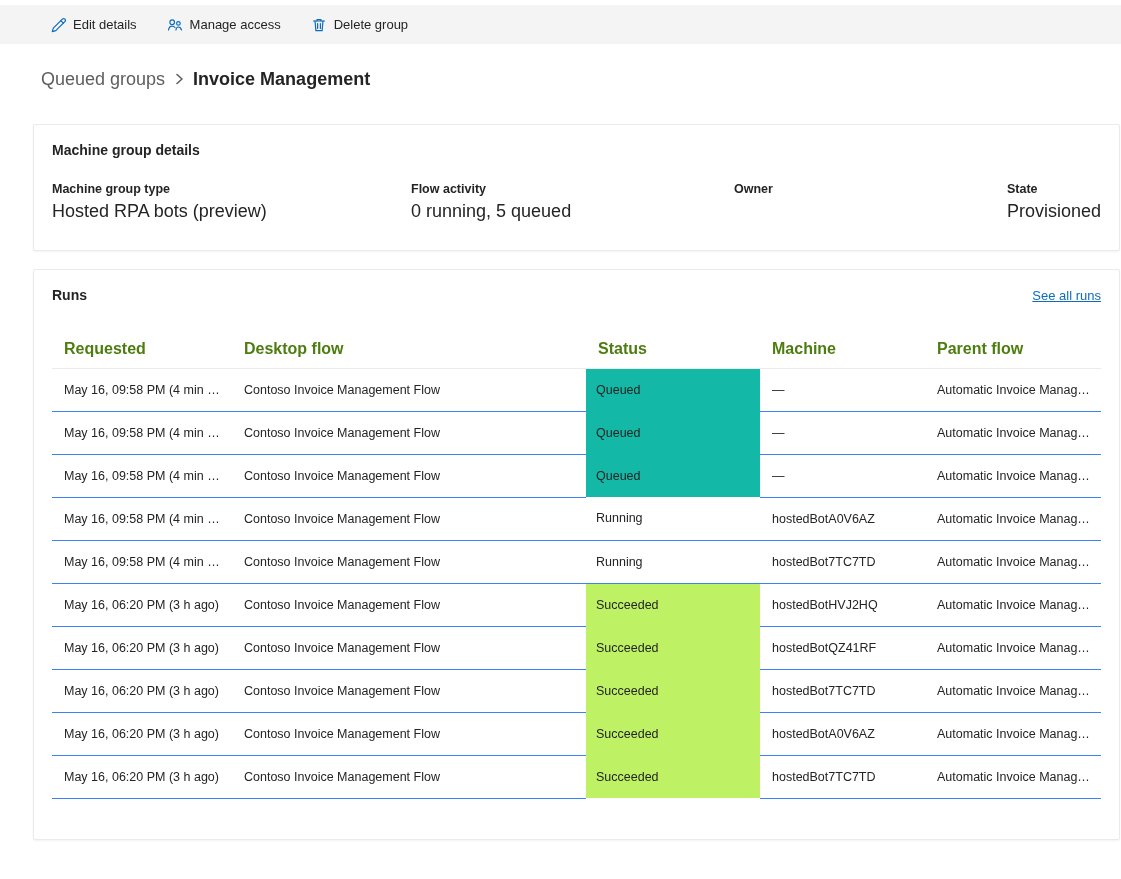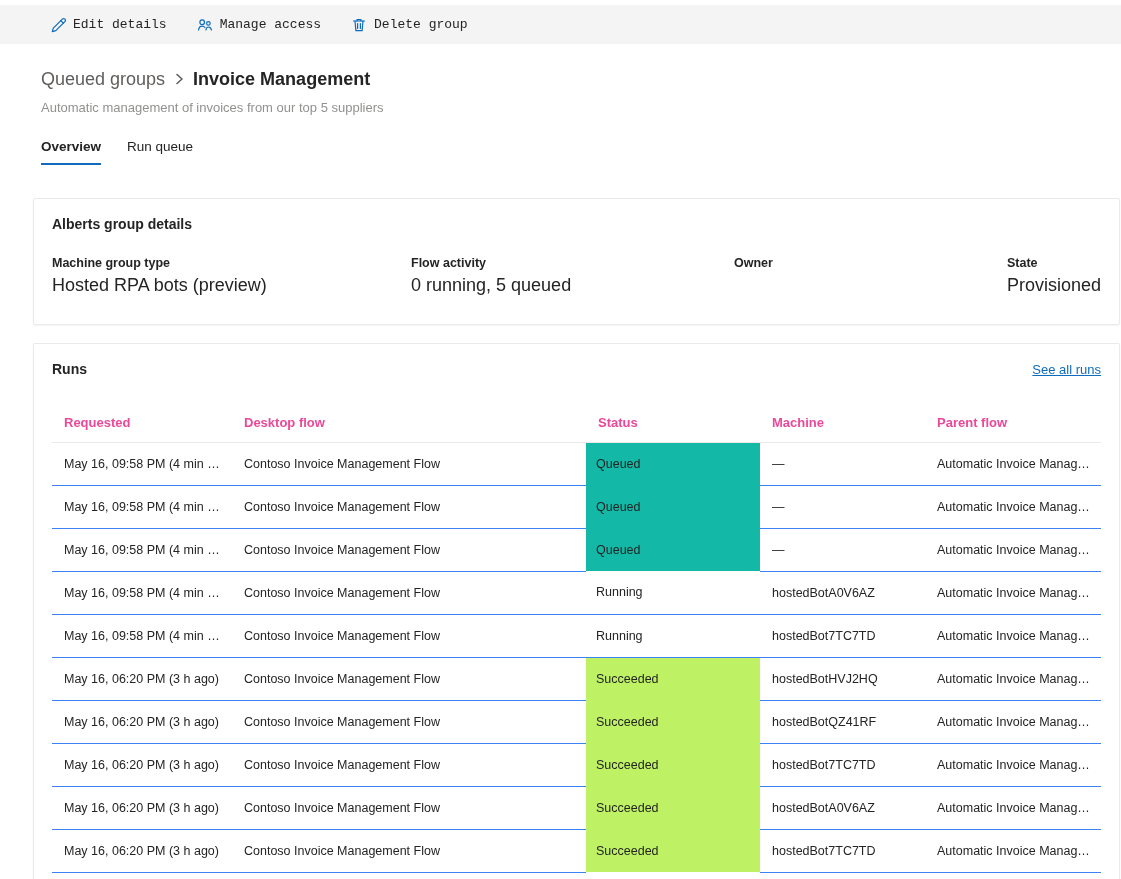--- a/index.html
+++ b/index.html
@@ -19,21 +19,21 @@
     align-items: center;
     padding-left: 40px;
     gap: 10px;
   }
   .toolbar-btn {
     display: flex;
     align-items: center;
     gap: 7px;
     border: none;
     background: transparent;
-    font-family: Liberation Mono, monospace;
+    font-family: Liberation Sans, sans-serif;
     font-size: 13px;
     color: #252423;
     padding: 6px 10px;
     cursor: pointer;
   }
   .toolbar-btn svg { width: 16px; height: 16px; display: block; }
   .tb-icon { stroke: #0b6cbe; fill: none; stroke-width: 1.2; stroke-linecap: round; stroke-linejoin: round; }
 
   
   .page-header { padding: 23px 40px 0 41px; }
@@ -81,23 +81,23 @@
   .see-all { font-size: 13px; color: #0f6cbd; text-decoration: underline; cursor: pointer; }
 
   table.runs-table {
     margin-top: 27px;
     width: 100%;
     border-collapse: collapse;
     table-layout: fixed;
   }
   .runs-table th {
     text-align: left;
-    font-size: 13px;
+    font-size: 16px;
     font-weight: 600;
-    color: #ec4899;
+    color: #4d7c0f;
     height: 38px;
     padding: 0 8px 0 12px;
     border-bottom: 1px solid #ebeae8;
     cursor: pointer;
   }
   .runs-table td {
     height: 43px;
     font-size: 12.5px;
     color: #242424;
     padding: 0 8px 0 12px;
@@ -155,32 +155,27 @@
 <div class="page-header">
   <div class="breadcrumb">
     <span class="breadcrumb-parent">Queued groups</span>
     <span class="breadcrumb-chevron">
       <svg viewBox="0 0 12 12">
           <path d="M4 1.5l5 4.5-5 4.5"></path>
         </svg>
     </span>
     <span class="breadcrumb-current">Invoice Management</span>
   </div>
-  <div class="subtitle">Automatic management of invoices from our top 5 suppliers</div>
-
-  <div class="tabs">
-    <div class="tab active">Overview</div>
-    <div class="tab">Run queue</div>
-  </div>
+
 </div>
 
 <div class="content">
 
   <div class="card card-details">
-    <div class="card-title">Alberts group details</div>
+    <div class="card-title">Machine group details</div>
     <div class="fields">
       <div class="field field-type">
         <div class="field-label">Machine group type</div>
         <div class="field-value">Hosted RPA bots (preview)</div>
       </div>
       <div class="field field-activity">
         <div class="field-label">Flow activity</div>
         <div class="field-value">0 running, 5 queued</div>
       </div>
       <div class="field field-owner">

